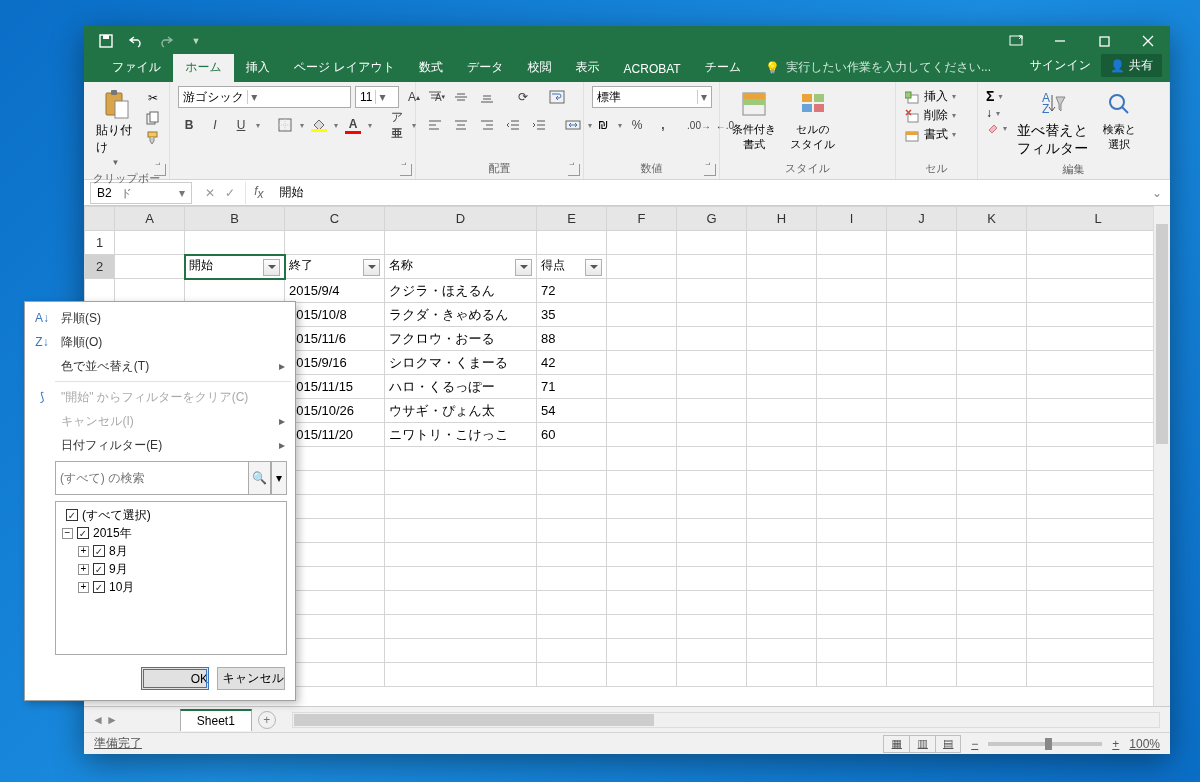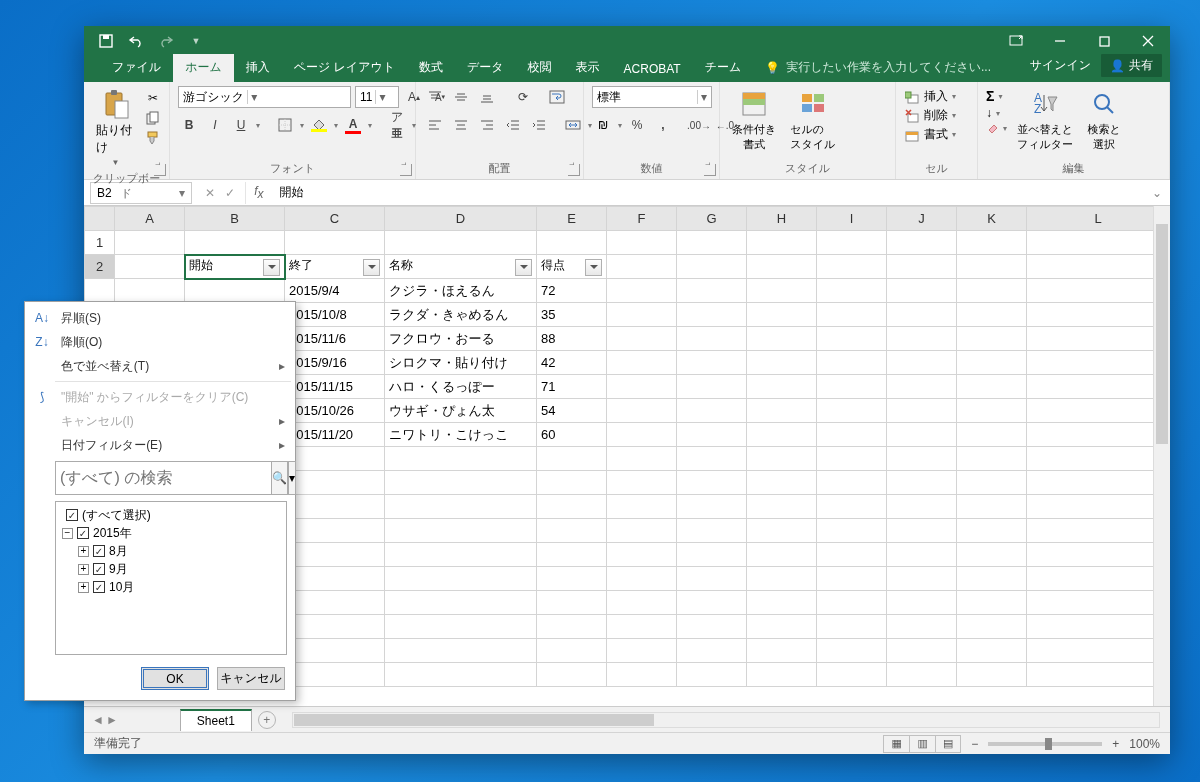--- a/index.html
+++ b/index.html
@@ -61,44 +61,44 @@
 .vscroll { position: absolute; right: 0; top: 0; bottom: 0; width: 17px; background: #f0f0f0; border-left: 1px solid #dcdcdc; }
 .vscroll .thumb { position: absolute; left: 2px; right: 2px; top: 18px; height: 220px; background: #cdcdcd; }
 
 .sheet-tabs { height: 26px; border-top: 1px solid #ccc; background: #f1f1f1; display: flex; align-items: center; padding-left: 8px; gap: 6px; }
 .nav-arrows { display: flex; gap: 2px; color: #888; }
 .stab { background: #fff; border: 1px solid #aeaeae; border-bottom: none; padding: 3px 16px; border-top: 2px solid #217346; font-size: 12px; }
 .addsheet { width: 18px; height: 18px; border: 1px solid #b5b5b5; border-radius: 50%; display: flex; align-items: center; justify-content: center; color: #777; }
 .hscroll { flex: 1; margin: 0 10px; height: 16px; background: #f0f0f0; border: 1px solid #dcdcdc; position: relative; }
 .hscroll .thumb { position: absolute; left: 1px; top: 1px; bottom: 1px; width: 360px; background: #cdcdcd; }
 
-.statusbar { height: 22px; background: #f1f1f1; border-top: 1px solid #d4d4d4; display: flex; align-items: center; padding: 0 10px; color: #555; font-size: 12px; }
+.statusbar { height: 22px; background: #f1f1f1; border-top: 1px solid #d4d4d4; display: flex; align-items: center; padding: 0 10px; color: #555; font-size: 12px; text-decoration: underline; }
 .statusbar .right { margin-left: auto; display: flex; align-items: center; gap: 10px; }
 .view-btns { display: flex; }
 .view-btns div { width: 26px; height: 18px; border: 1px solid #c0c0c0; border-right: none; display: flex; align-items: center; justify-content: center; font-size: 11px; }
 .view-btns div:last-child { border-right: 1px solid #c0c0c0; }
 .zoom-slider { width: 114px; height: 4px; background: #c8c8c8; position: relative; }
 .zoom-slider .knob { position: absolute; left: 50%; top: -4px; width: 7px; height: 12px; background: #888; }
 
 
 .filter-pop { position: absolute; left: 24px; top: 301px; width: 272px; height: 400px; background: #fff; border: 1px solid #a0a0a0; box-shadow: 3px 3px 8px rgba(0,0,0,.25); display: flex; flex-direction: column; padding: 4px 0; }
 .menu-row { display: flex; align-items: center; height: 24px; padding: 0 28px 0 8px; gap: 10px; font-size: 12px; color: #333; position: relative; }
 .menu-row .mic { width: 18px; display: inline-flex; justify-content: center; color: #3a75bd; font-size: 12px; }
 .menu-row.disabled { color: #aaa; }
 .menu-row .arrow-r { position: absolute; right: 10px; color: #666; }
 .sep { height: 1px; background: #e2e2e2; margin: 3px 4px 3px 30px; }
 .search-row { margin: 4px 8px 4px 30px; display: flex; }
-.search-row input { flex: 1; border: 1px solid #ababab; height: 16px; padding: 16px 4px; font-size: 16px; }
+.search-row input { flex: 1; border: 1px solid #ababab; height: 16px; padding: 16px 4px; font-size: 12px; }
 .search-row .sbtn { width: 22px; border: 1px solid #ababab; border-left: none; background: #f4f4f4; display: flex; align-items: center; justify-content: center; }
 .tree { margin: 2px 8px 4px 30px; border: 1px solid #ababab; flex: 1; padding: 4px 6px; font-size: 12px; overflow: auto; }
 .tree-row { display: flex; align-items: center; gap: 4px; height: 18px; }
 .exp { width: 11px; height: 11px; border: 1px solid #919191; display: inline-flex; align-items: center; justify-content: center; font-size: 10px; line-height: 1; background: #fff; }
 .cb { width: 12px; height: 12px; border: 1px solid #333; display: inline-flex; align-items: center; justify-content: center; font-size: 10px; color: #333; }
 .btn-row { display: flex; justify-content: flex-end; gap: 8px; padding: 8px 10px 6px; }
-.pbtn { min-width: 68px; height: 23px; border: 1px solid #adadad; background: #e1e1e1; font-size: 12px; }
+.pbtn { min-width: 68px; height: 23px; border: 1px solid #adadad; background: #e1e1e1; font-size: 12px; text-align: right; }
 .pbtn.primary { border: 1px solid #3a75bd; outline: 1px solid #3a75bd; outline-offset: -3px; }
 
 svg { display: block; }
 .underline-accent { text-decoration: underline; }
 </style>
 </head>
 <body>
 
 <div class="window">
 
@@ -253,21 +253,20 @@
           <span style="width:6px"></span>
           <span class="rbtn">
               <span style="display:flex;flex-direction:column;align-items:center;font-size:9px">
                 <span>ア</span>
                 <b style="font-size:11px">亜</b>
               </span>
             </span>
           <span style="font-size:8px;color:#777">▾</span>
         </div>
       </div>
-      <div class="group-label">フォント</div>
       <div class="launcher"></div>
     </div>
 
     <div class="group" style="width:168px">
       <div class="group-body col" style="gap:6px">
         <div class="row">
           <span class="rbtn">
               <svg width="14" height="14">
                 <line x1="1" y1="2" x2="13" y2="2" stroke="#555"></line>
                 <line x1="3" y1="5" x2="11" y2="5" stroke="#555"></line>
@@ -385,21 +384,21 @@
           </div>
         <div class="big-btn">
             <span class="ic32">
               <svg width="26" height="26">
                 <rect x="2" y="3" width="10" height="8" fill="#e8a33d"></rect>
                 <rect x="14" y="3" width="10" height="8" fill="#9cc97a"></rect>
                 <rect x="2" y="13" width="10" height="8" fill="#6aa3d8"></rect>
                 <rect x="14" y="13" width="10" height="8" fill="#d77"></rect>
               </svg>
             </span>
-            <span style="white-space:pre;font-size:11px">セルの
+            <span style="white-space:pre;text-align:center;font-size:11px">セルの
 スタイル</span>
           </div>
       </div>
       <div class="group-label">スタイル</div>
     </div>
 
     <div class="group" style="width:82px">
       <div class="group-body col" style="gap:2px;padding-top:2px">
         <div class="row">
             <span class="sq">
@@ -457,21 +456,21 @@
         </div>
         <div class="big-btn">
             <span class="ic32">
               <svg width="26" height="26">
                 <text x="2" y="11" font-size="10" fill="#3a75bd">A</text>
                 <text x="2" y="22" font-size="10" fill="#3a75bd">Z</text>
                 <path d="M12 4 V20 M12 20 L9 16 M12 20 L15 16" stroke="#555" fill="none"></path>
                 <path d="M16 6 H25 L21 13 V20 L19 18 V13 Z" fill="#ccc" stroke="#888"></path>
               </svg>
             </span>
-            <span style="white-space:pre;text-align:center;font-size:11px">並べ替えと
+            <span style="white-space:pre;font-size:14px">並べ替えと
 フィルター</span>
           </div>
         <div class="big-btn">
             <span class="ic32">
               <svg width="26" height="26">
                 <circle cx="11" cy="11" r="7" fill="none" stroke="#3a75bd" stroke-width="2"></circle>
                 <line x1="16" y1="16" x2="22" y2="22" stroke="#3a75bd" stroke-width="2"></line>
               </svg>
             </span>
             <span style="white-space:pre;text-align:center;font-size:11px">検索と
@@ -588,21 +587,21 @@
               <td></td>
               <td></td>
               <td></td>
               <td></td>
             </tr>
         <tr>
               <td class="rh"></td>
               <td></td>
               <td></td>
               <td class="num">2015/9/16</td>
-              <td>シロクマ・貼り付け</td>
+              <td>シロクマ・くまーる</td>
               <td class="num">42</td>
               <td></td>
               <td></td>
               <td></td>
               <td></td>
               <td></td>
               <td></td>
               <td></td>
             </tr>
         <tr>

